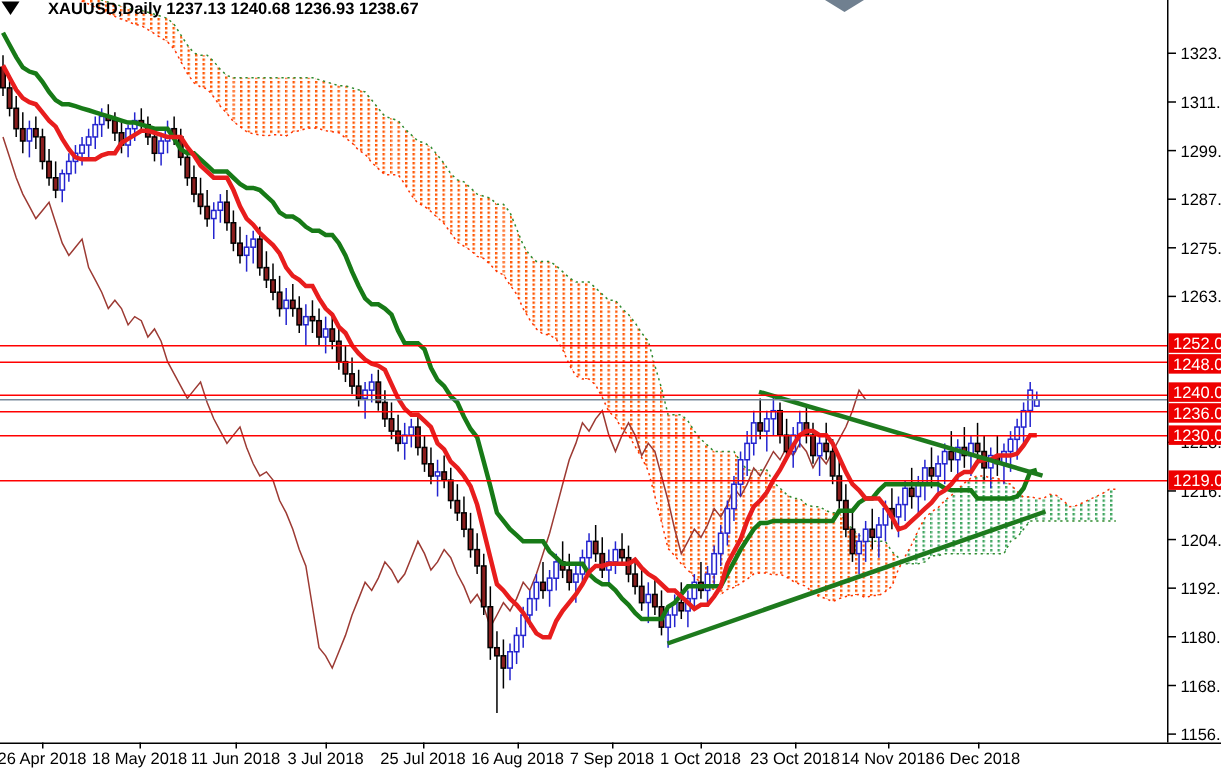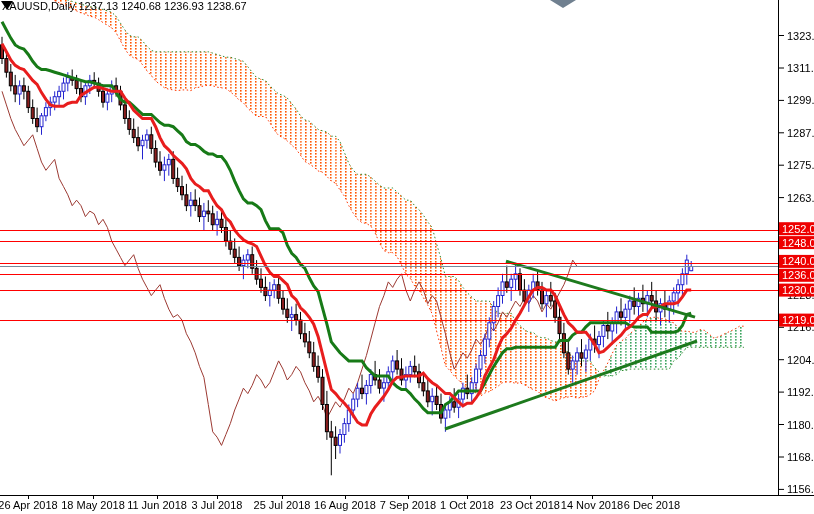--- a/index.html
+++ b/index.html
@@ -1,18 +1,18 @@
 <!DOCTYPE html>
 <html><head>
 <meta charset="utf-8">
 <style>
   html,body{margin:0;padding:0;background:#ffffff;}
   .chart-window{position:relative;width:814px;height:514px;background:#fff;overflow:hidden;
     font-family:"Liberation Sans",sans-serif;}
-  .chart-title{position:absolute;left:2px;top:0px;font-size:11px;font-weight:normal;color:#000;
+  .chart-title{position:absolute;left:32px;top:0px;font-size:11px;font-weight:bold;color:#000;
     white-space:nowrap;z-index:3;}
   .oct-arrow{position:absolute;left:1px;top:1px;width:0;height:0;z-index:4;
     border-left:6px solid transparent;border-right:6px solid transparent;border-top:9px solid #000;}
   .shift-marker{position:absolute;left:550px;top:0;width:0;height:0;z-index:4;
     border-left:13px solid transparent;border-right:13px solid transparent;border-top:8px solid #708090;}
   svg.plot{position:absolute;left:0;top:0;z-index:2;}
 </style>
 </head>
 <body>
 

